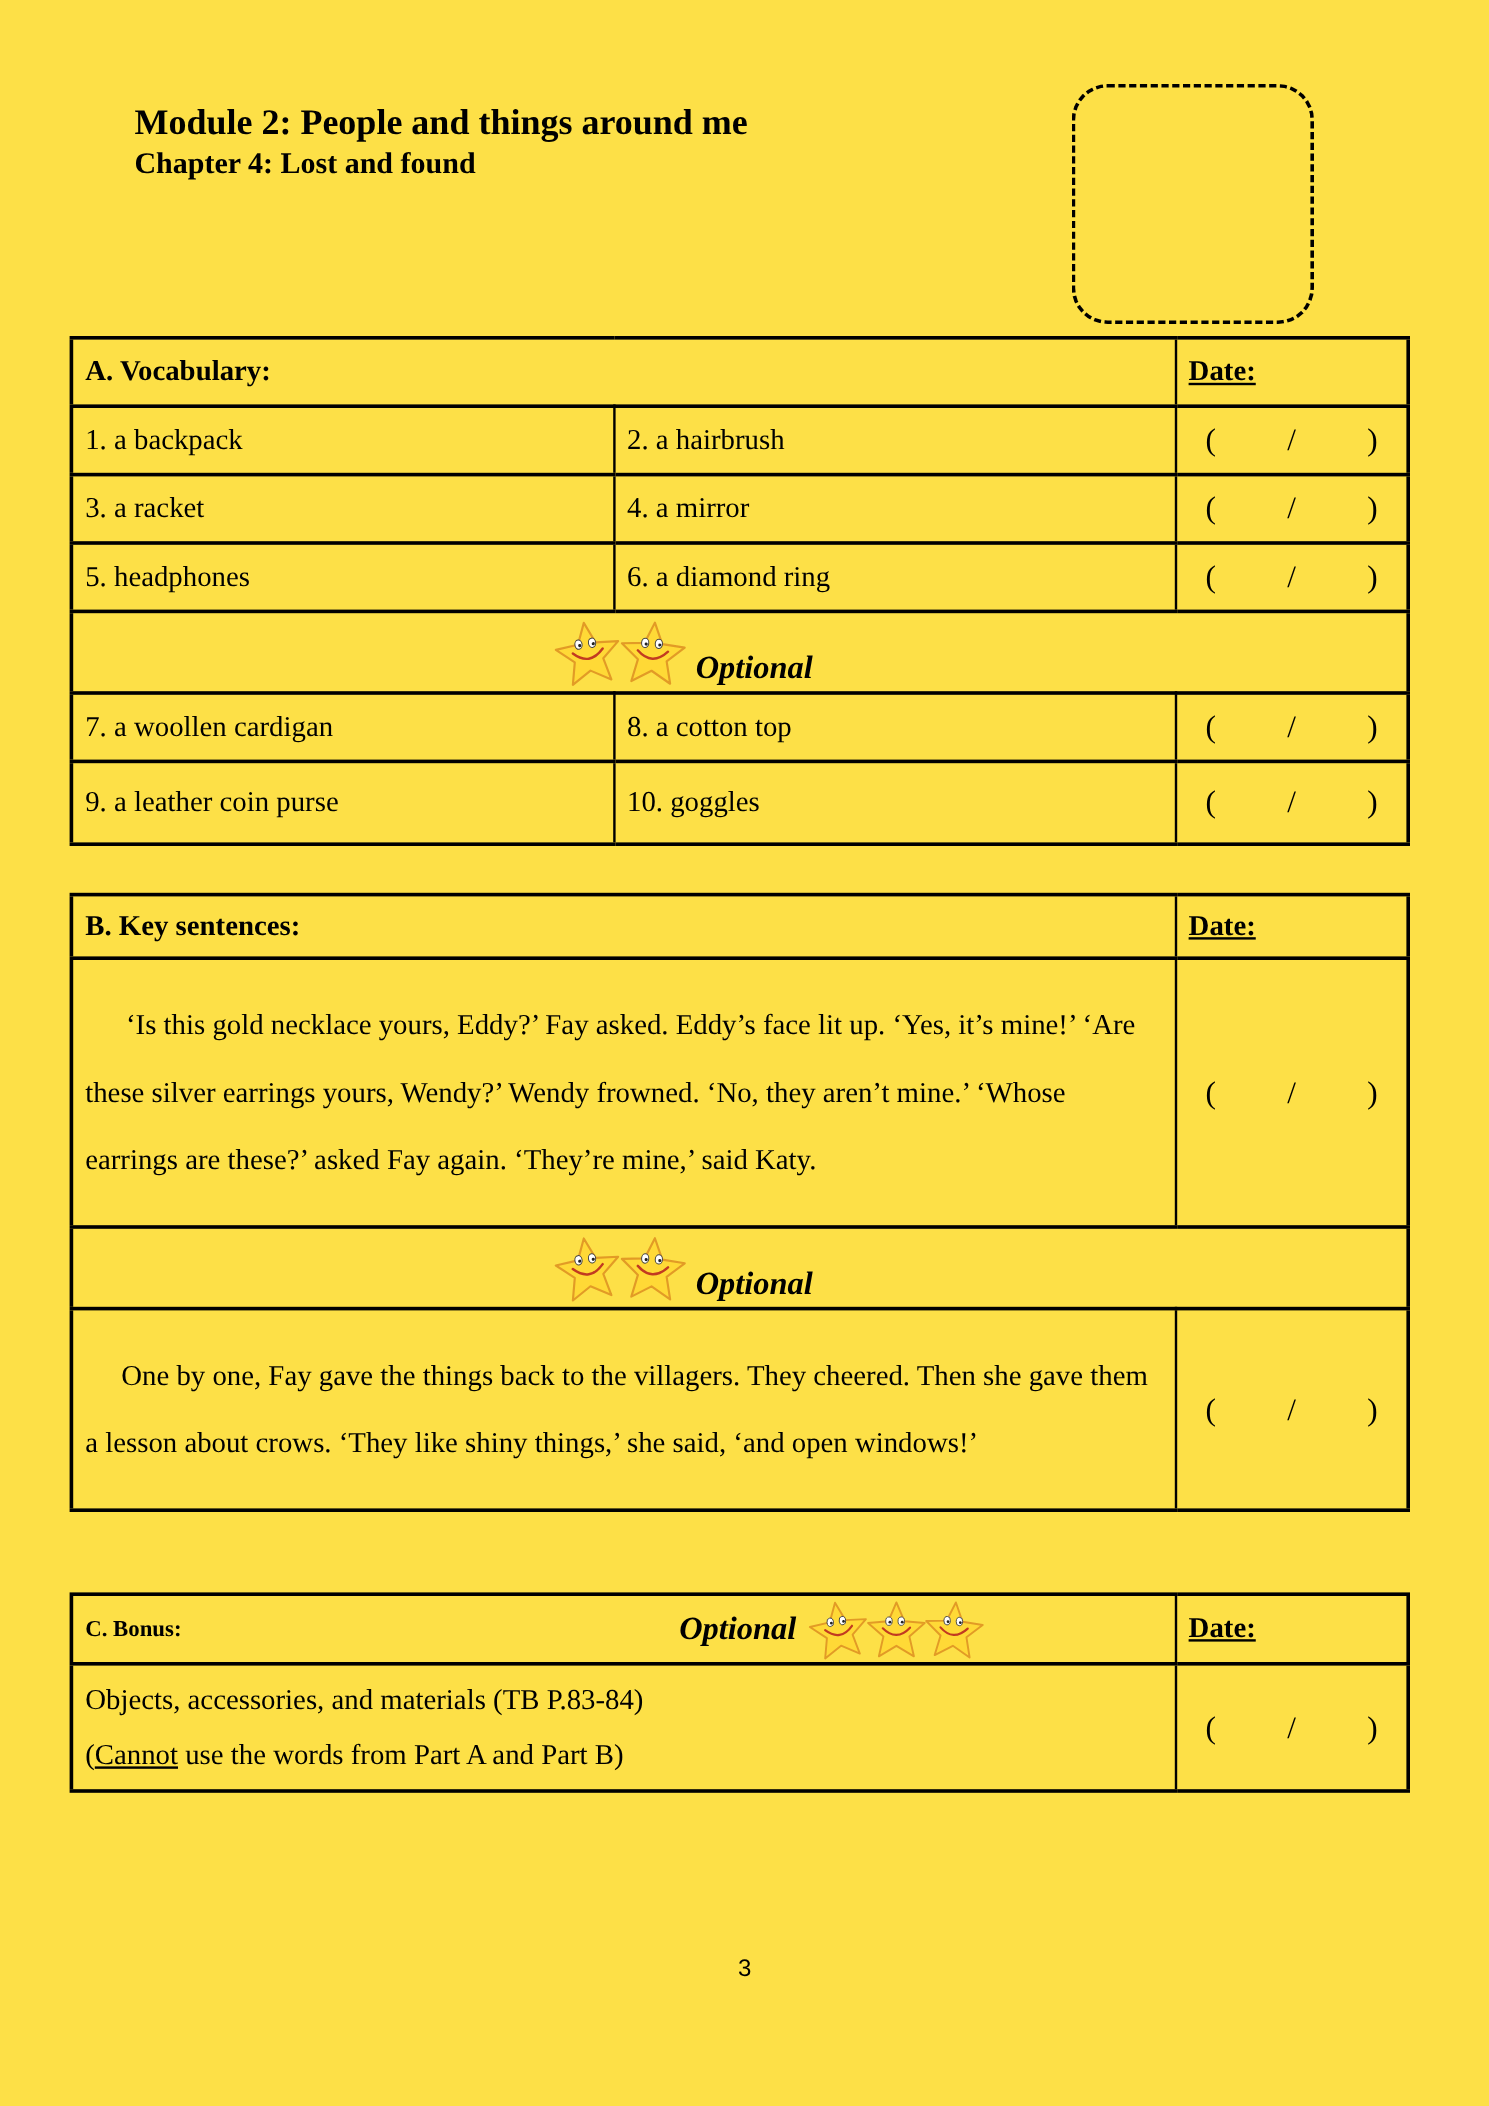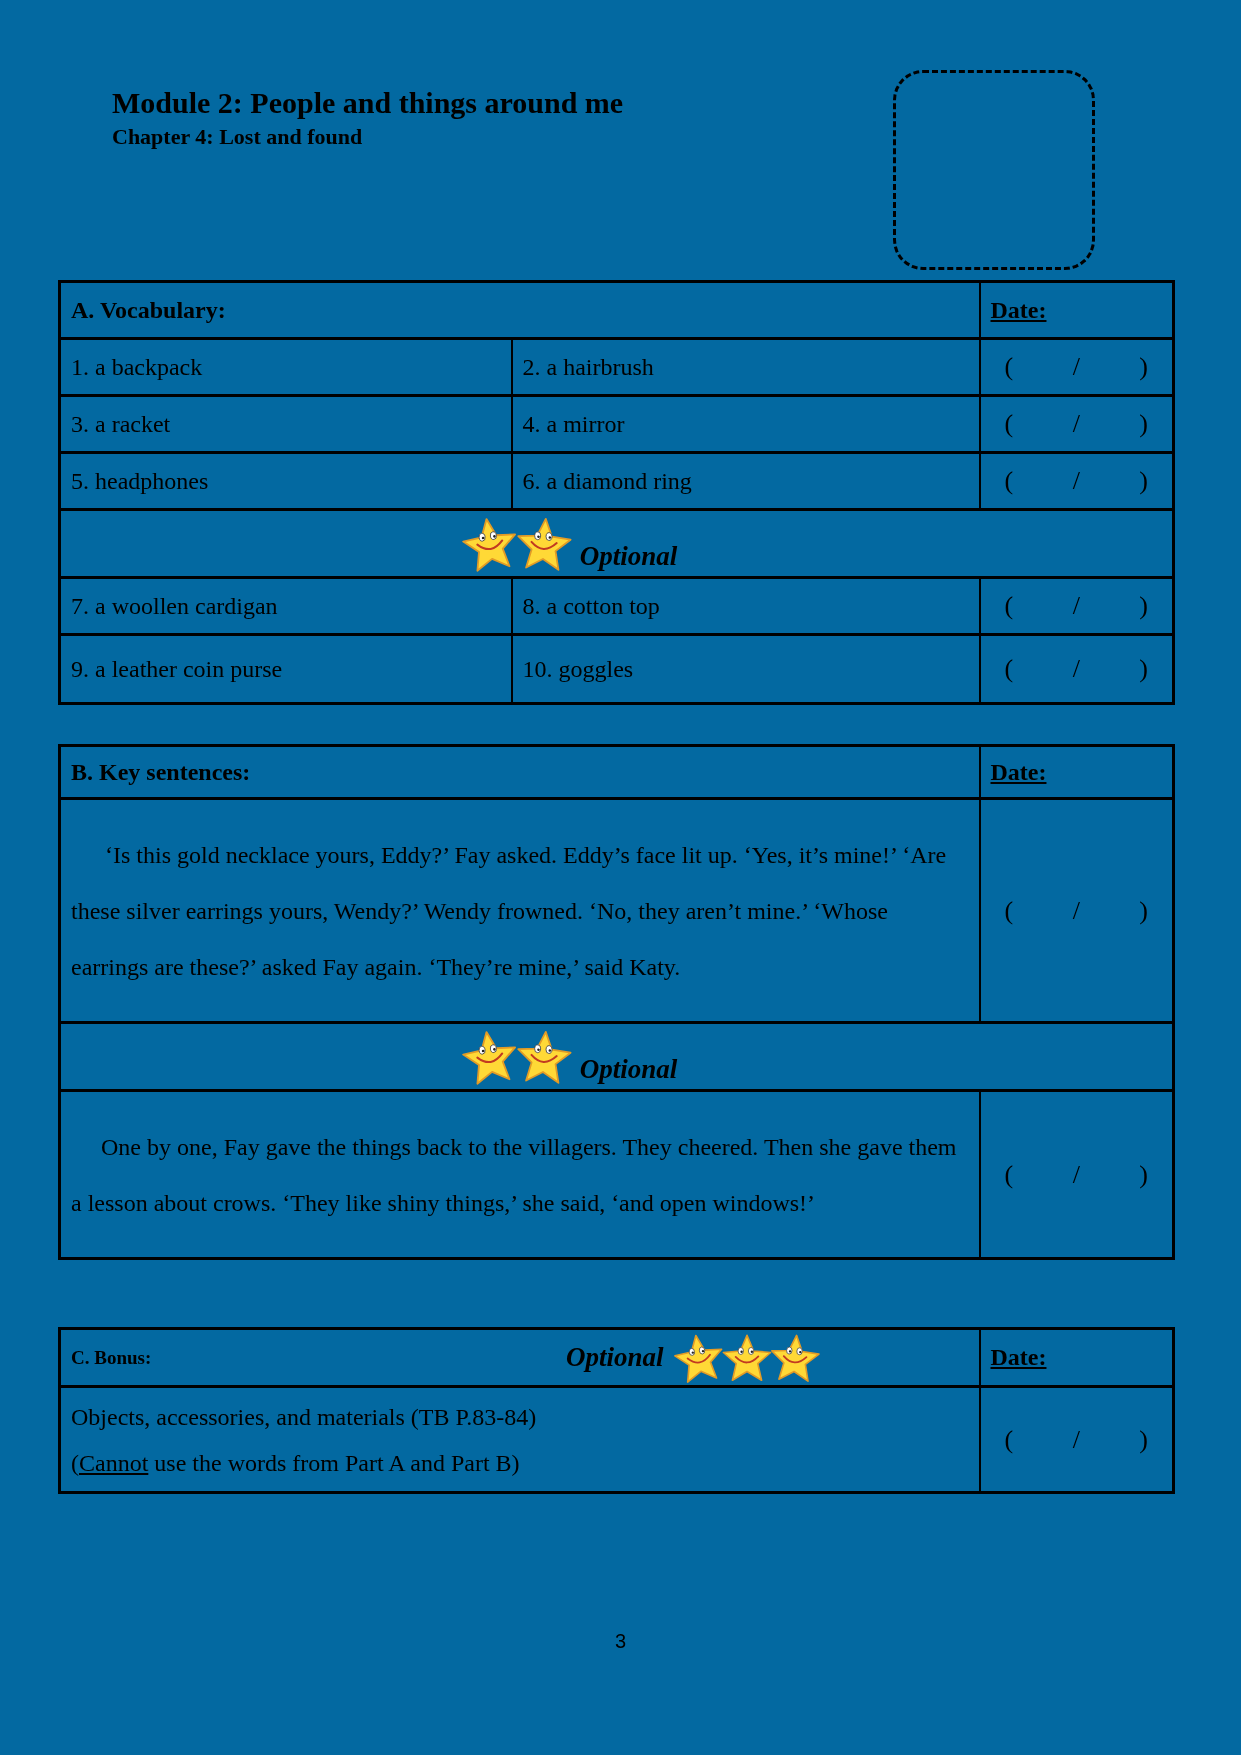--- a/index.html
+++ b/index.html
@@ -1,29 +1,29 @@
 <!DOCTYPE html>
 <html><head>
 <meta charset="utf-8">
 <style>
   html, body { margin: 0; padding: 0; background: #ffffff; }
   .page {
     position: relative;
     width: 1241px;
     height: 1755px;
-    background: #0369a1;
+    background: #fde047;
     color: #000000;
     font-family: "Liberation Serif", serif;
     overflow: hidden;
   }
 
   
   .title-block { position: absolute; left: 112px; top: 84px; }
   .module-title { font-size: 30px; font-weight: bold; line-height: 38px; }
-  .chapter-title { font-size: 22px; font-weight: bold; line-height: 30px; }
+  .chapter-title { font-size: 25px; font-weight: bold; line-height: 30px; }
 
   .sticker-box {
     position: absolute;
     left: 893px; top: 70px;
     width: 196px; height: 194px;
     border: 3px dashed #000;
     border-radius: 30px;
     background: transparent;
   }
 

